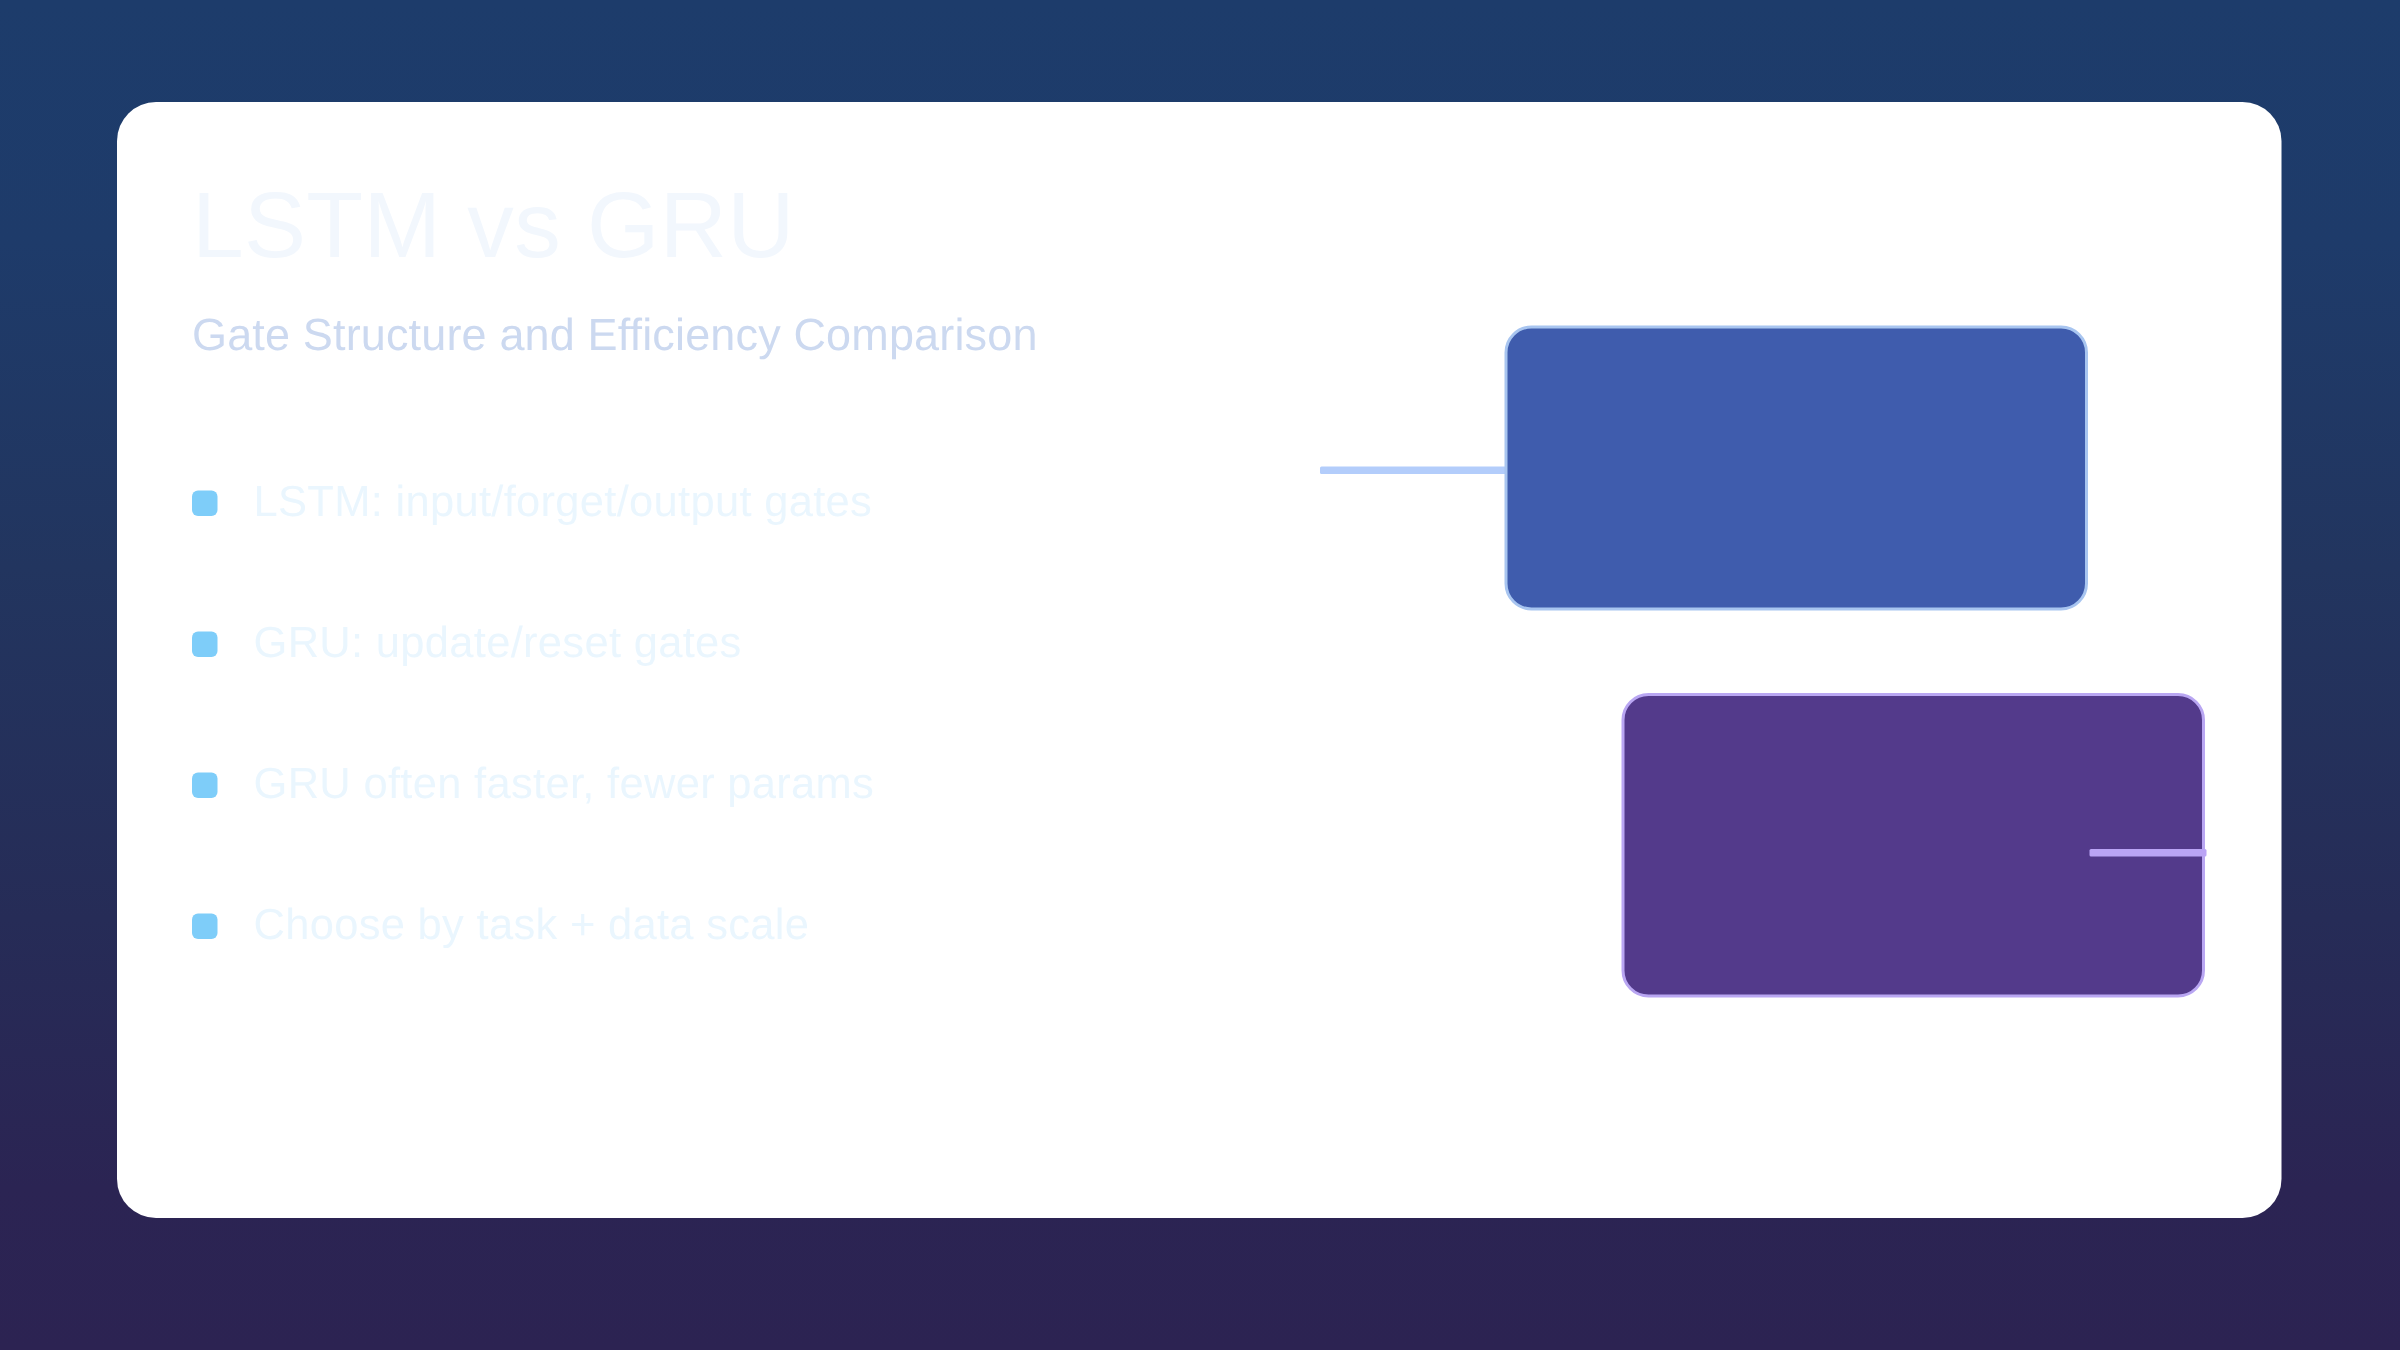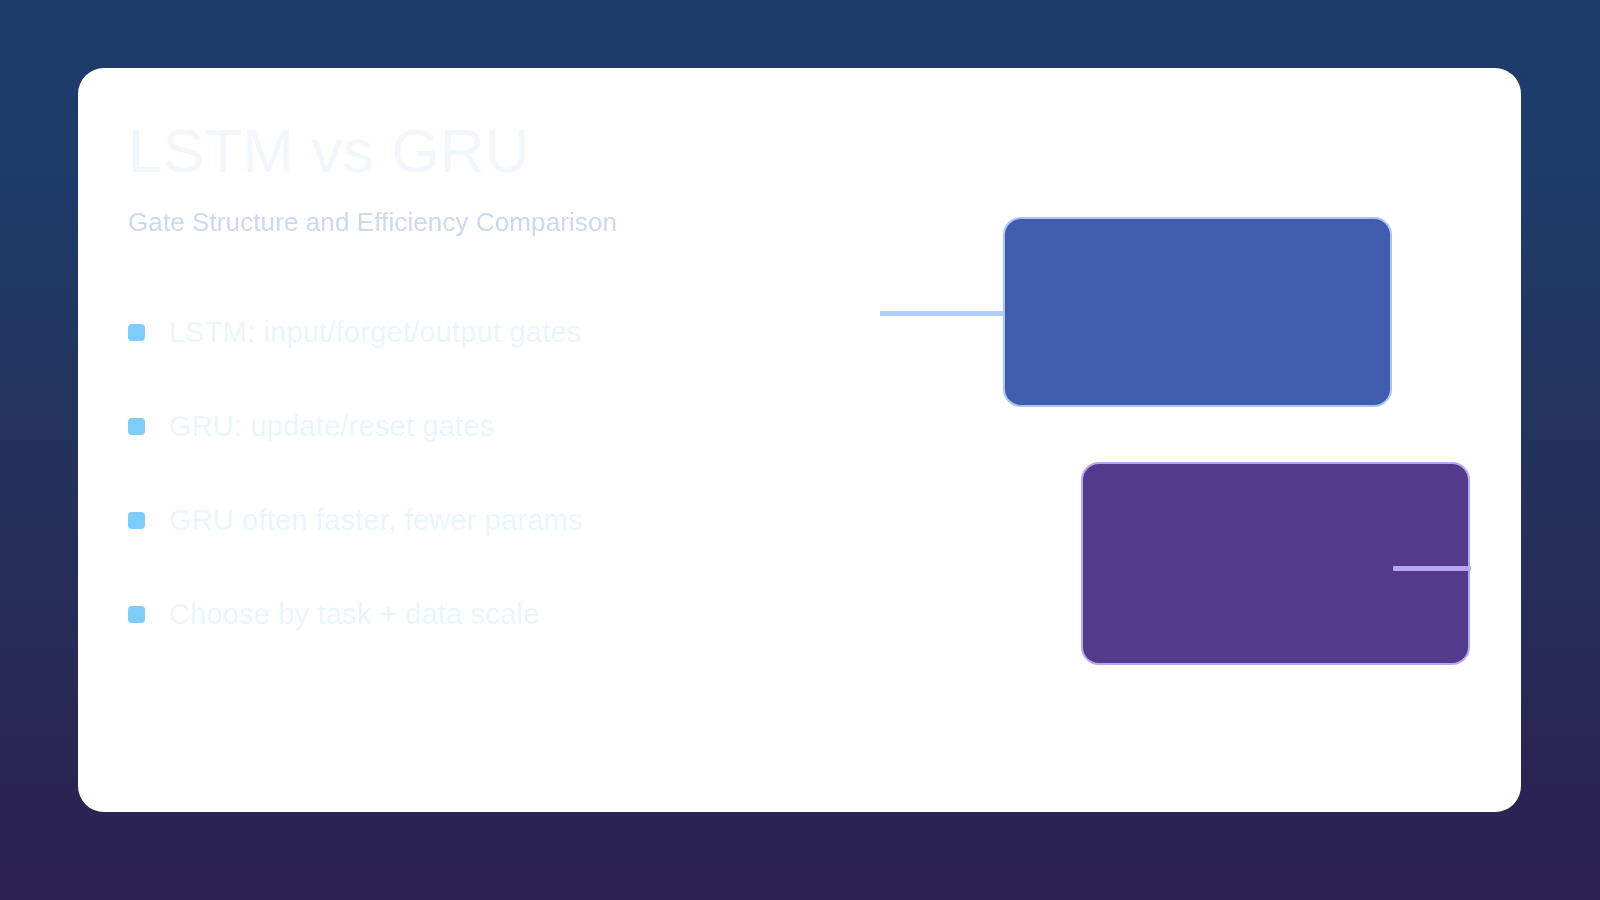--- a/index.html
+++ b/index.html
@@ -47,21 +47,21 @@
     font-size: 62px;
     font-weight: 400;
     line-height: 1.05;
     color: #f2f7fd;
     letter-spacing: 0.2px;
     white-space: nowrap;
   }
 
   #slide-subtitle {
     margin-top: 24px;
-    font-size: 26px;
+    font-size: 30px;
     font-weight: 400;
     color: #ccd9f0;
     letter-spacing: 0.1px;
     white-space: nowrap;
   }
 
   #bullet-list {
     margin-top: 47px;
     list-style: none;
   }

